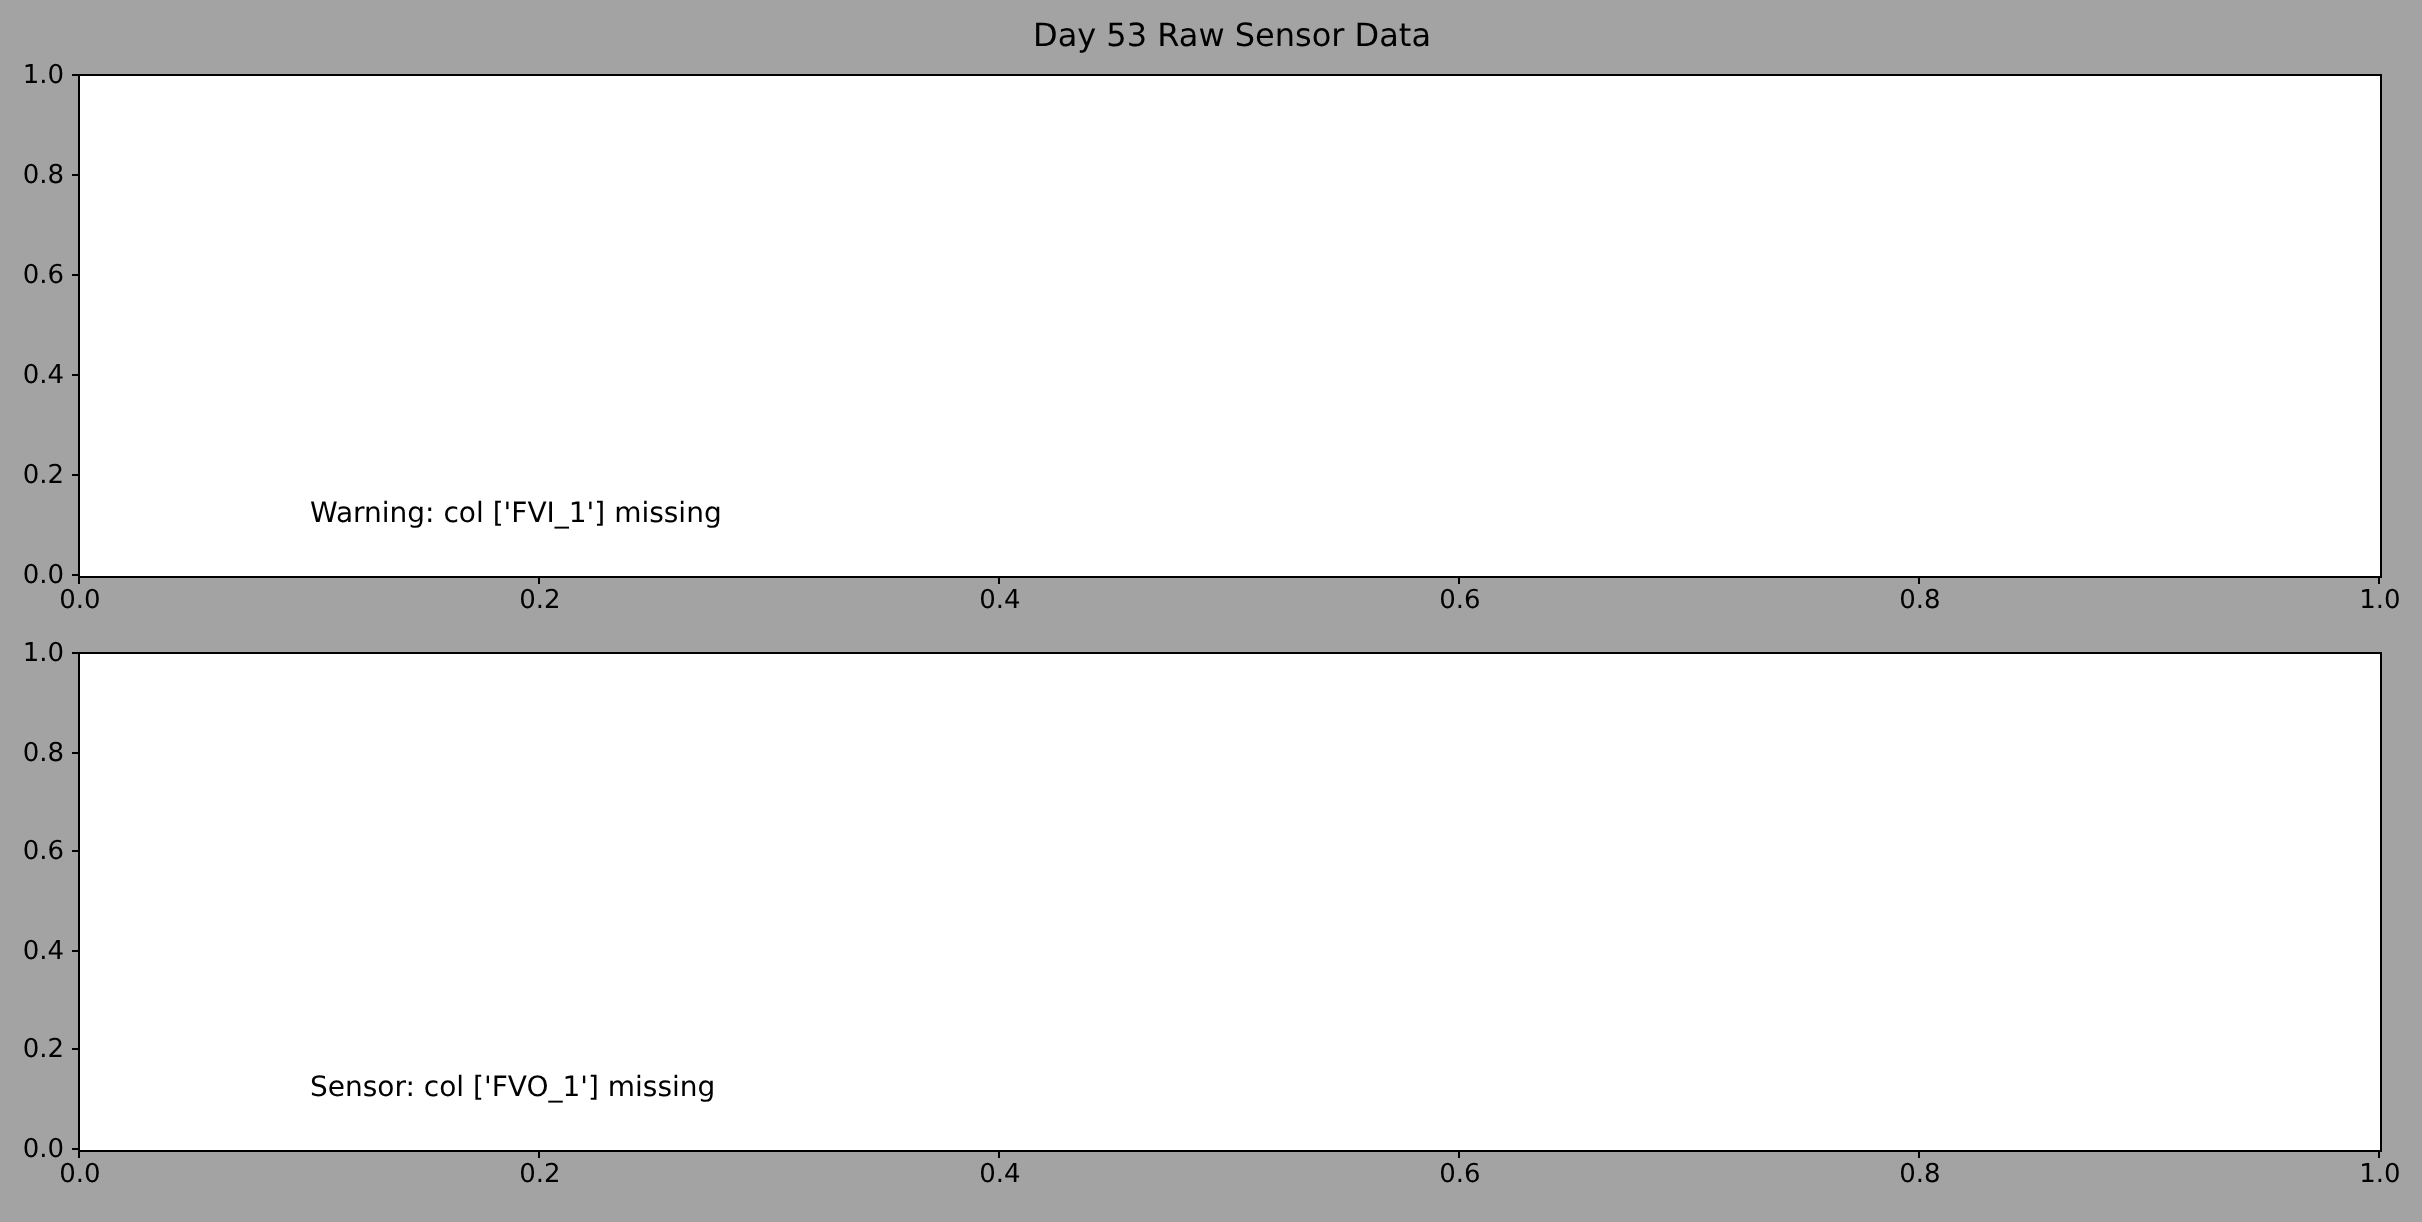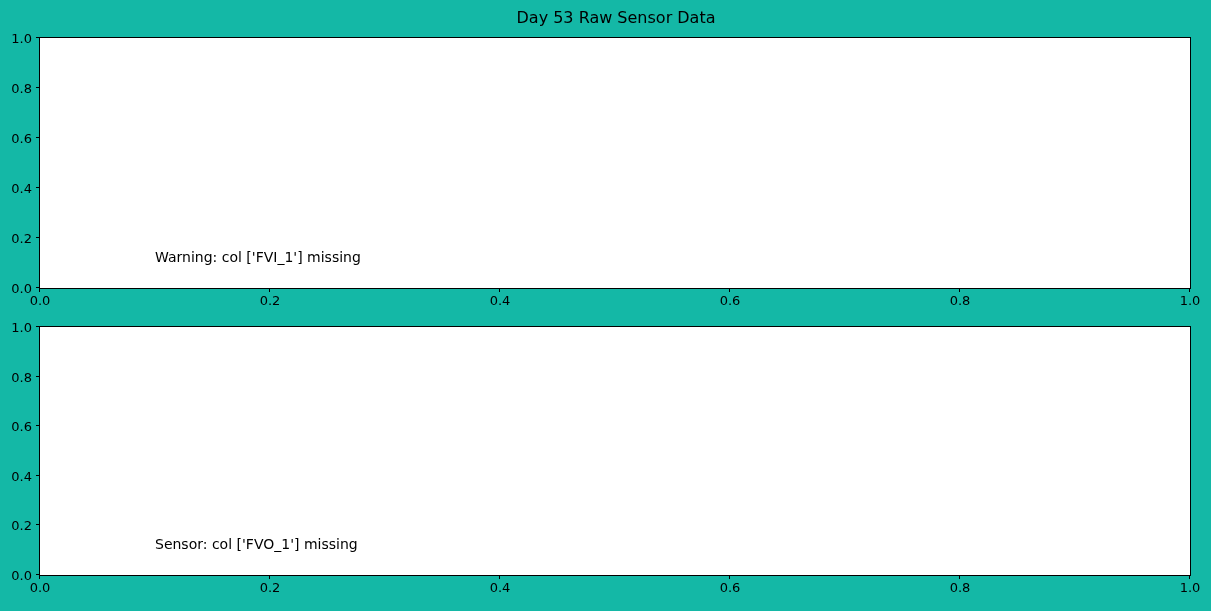--- a/index.html
+++ b/index.html
@@ -4,21 +4,21 @@
 <style>
   html, body {
     margin: 0;
     padding: 0;
     background: #ffffff;
   }
   .figure {
     position: relative;
     width: 1211px;
     height: 611px;
-    background: #14b8a6;
+    background: #a3a3a3;
     font-family: "DejaVu Sans", "Liberation Sans", sans-serif;
     color: #000000;
     overflow: hidden;
   }
   .fig-title {
     position: absolute;
     left: 40px;
     width: 1152px;
     top: 8px;
     text-align: center;

